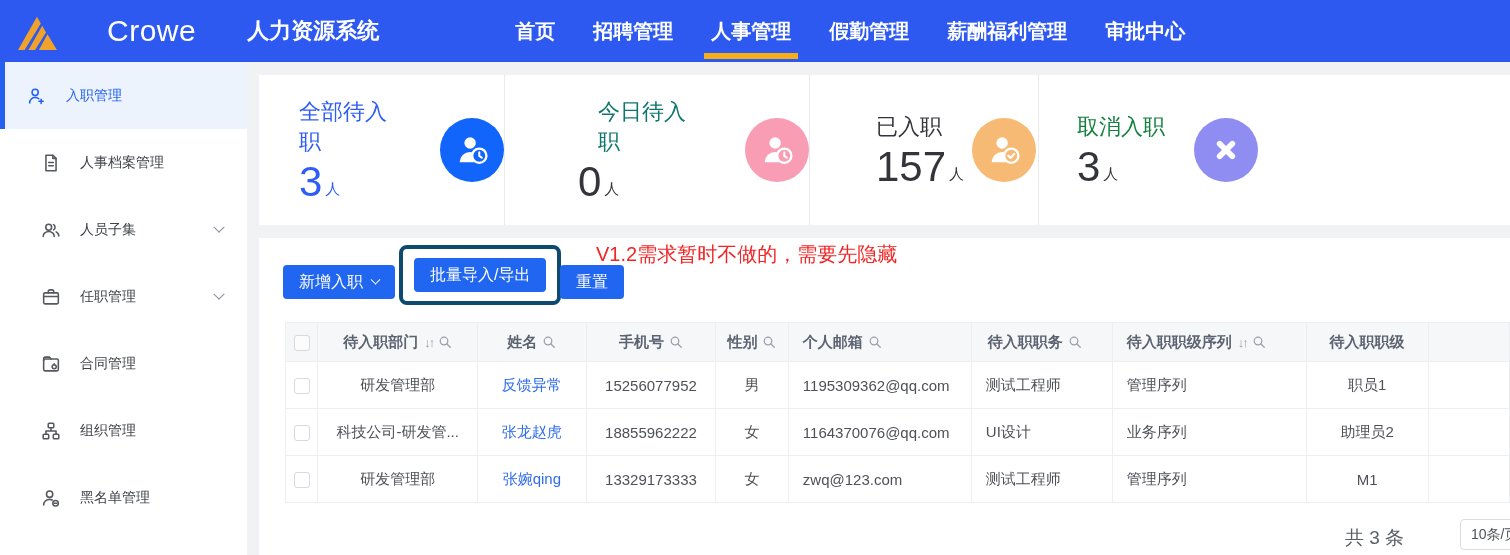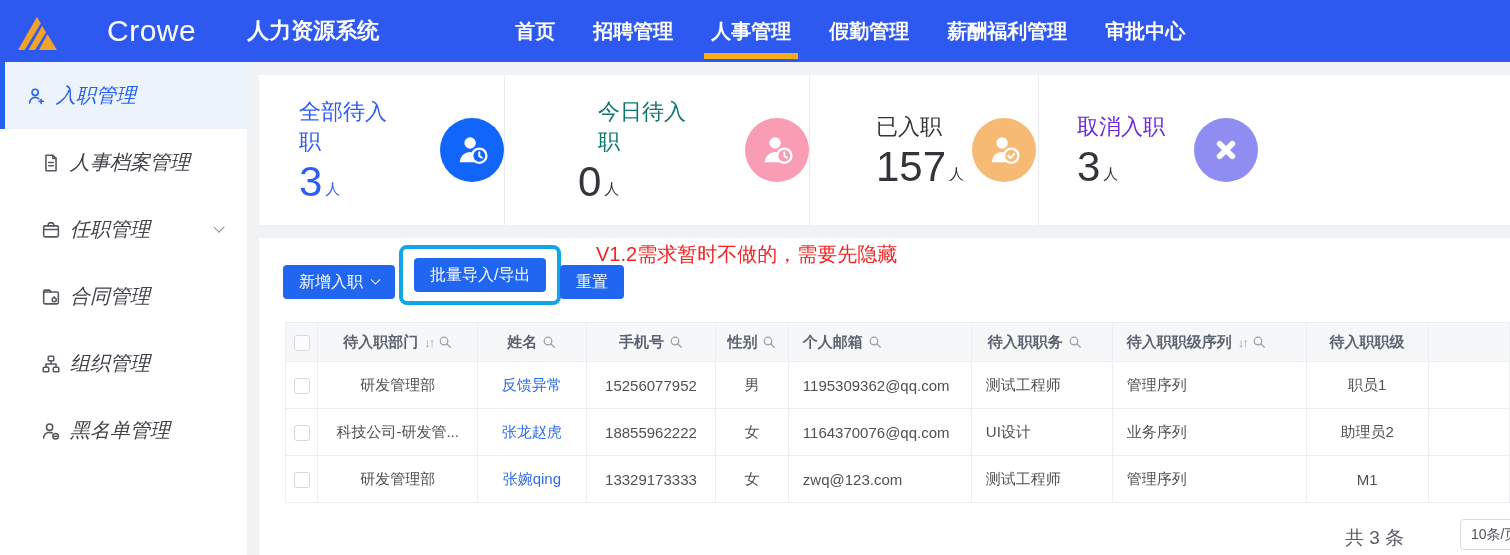--- a/index.html
+++ b/index.html
@@ -15,21 +15,21 @@
   .nav { display:flex; gap:38px; margin-left:136px; height:56px; }
   .nav-item { position:relative; display:flex; align-items:center; font-size:20px; font-weight:700; cursor:pointer; white-space:nowrap; }
   .nav-item.active::after { content:""; position:absolute; left:-7px; right:-7px; bottom:0; height:6px; background:#f5ae16; }
 
   
   .layout { display:flex; height:493px; }
   .sidebar { width:247px; background:#fff; flex:0 0 247px; }
   .side-item { height:67px; display:flex; align-items:center; padding-left:40px; cursor:pointer; color:#3f4248; }
   .side-item .sicon { width:22px; height:22px; color:#55585e; flex:0 0 22px; }
   .side-item .sicon svg { width:22px; height:22px; display:block; }
-  .side-label { font-size:20px; margin-left:8px;font-style:italic; }
+  .side-label { font-size:14px; margin-left:18px; }
   .side-item.active { background:#ecf3fd; border-left:5px solid #2461f0; padding-left:21px; color:#2461f0; }
   .side-item.active .sicon { color:#2461f0; }
   .chev { display:inline-block; width:8px; height:8px; border-right:1.8px solid #8a8f99; border-bottom:1.8px solid #8a8f99; transform:rotate(45deg) translate(-2px,-2px); }
   .side-chev { margin-left:auto; margin-right:24px; }
 
   .main { flex:1; min-width:0; padding-left:12px; overflow:hidden; position:relative; }
 
   
   .stats { margin-top:13px; height:150px; background:#fff; display:flex; align-items:stretch; }
   .stat-card { display:flex; align-items:center; }
@@ -39,21 +39,21 @@
   .stat-value { font-size:42px; font-weight:500; line-height:1; }
   .stat-unit { font-size:15px; margin-left:3px; margin-bottom:4px; }
   .stat-circle { width:64px; height:64px; border-radius:50%; display:flex; align-items:center; justify-content:center; flex:0 0 64px; }
   .stat-circle svg { width:38px; height:38px; display:block; }
 
   
   .panel2 { margin-top:13px; background:#fff; height:317px; position:relative; }
   .btn { display:inline-flex; align-items:center; justify-content:center; height:34px; background:#2066f0; color:#fff; font-size:16px; border:none; border-radius:4px; padding:0 16px; cursor:pointer; white-space:nowrap; }
   .btn .chev { border-color:#fff; width:7px; height:7px; margin-left:9px; transform:rotate(45deg) translate(-2px,-2px); }
   .btn-add { position:absolute; left:24px; top:27px; }
-  .red-box { position:absolute; left:140px; top:7px; border:4px solid #0ea5e9; border-radius:8px; padding:9px 11px; }
+  .red-box { position:absolute; left:140px; top:7px; border:4px solid #0c4a6e; border-radius:8px; padding:9px 11px; }
   .btn-reset { position:absolute; left:301px; top:27px; }
   .annotation { position:absolute; left:337px; top:3px; font-size:20px; color:#f12525; white-space:nowrap; }
 
   
   .tbl-wrap { position:absolute; left:26px; top:84px; }
   table { border-collapse:collapse; table-layout:fixed;padding-left:39px; }
   th,td { border:1px solid #ecEEf3; border-color:#eceef3; }
   th { height:39px; background:#f6f7f9; font-size:15px; font-weight:700; color:#5c6370; text-align:center; white-space:nowrap; overflow:hidden; }
   td { height:47px; font-size:15px; color:#4e5157; text-align:center; white-space:nowrap; overflow:hidden; background:#fff; }
   th.col-email, th.col-series, td.col-email, td.col-job, td.col-series { text-align:left; padding-left:14px; }
@@ -129,20 +129,32 @@
               <path d="M14 3.5V7h3.5"></path>
               <path d="M9.5 11.5h5M9.5 15h5"></path>
             </svg>
           </span>
     <span class="side-label">人事档案管理</span>
 
   </div>
         <div class="side-item">
     <span class="sicon">
             <svg viewBox="0 0 24 24" fill="none" stroke="currentColor" stroke-width="1.7" stroke-linecap="round" stroke-linejoin="round">
+              <circle cx="9.5" cy="9" r="3.2"></circle>
+              <path d="M3.5 19c0-3 2.7-5.4 6-5.4s6 2.4 6 5.4"></path>
+              <path d="M14.8 6.2a3.2 3.2 0 0 1 0 5.6"></path>
+              <path d="M17.6 14c1.8.9 2.9 2.6 2.9 4.5"></path>
+            </svg>
+          </span>
+    <span class="side-label">人员子集</span>
+    <span class="chev side-chev"></span>
+  </div>
+        <div class="side-item">
+    <span class="sicon">
+            <svg viewBox="0 0 24 24" fill="none" stroke="currentColor" stroke-width="1.7" stroke-linecap="round" stroke-linejoin="round">
               <rect x="4" y="7.5" width="16" height="12" rx="1.5"></rect>
               <path d="M9 7.5V6a1.8 1.8 0 0 1 1.8-1.8h2.4A1.8 1.8 0 0 1 15 6v1.5"></path>
               <path d="M4 11.5h16"></path>
             </svg>
           </span>
     <span class="side-label">任职管理</span>
     <span class="chev side-chev"></span>
   </div>
         <div class="side-item">
     <span class="sicon">
@@ -231,21 +243,21 @@
               <svg viewBox="0 0 24 24">
                 <circle cx="10.8" cy="7.6" r="3.6" fill="#fff"></circle>
                 <path d="M4.2 19.8a6.6 6.6 0 0 1 13.2 0z" fill="#fff"></path>
                 <circle cx="16.6" cy="15.6" r="4.5" fill="var(--c)" stroke="#fff" stroke-width="1.5"></circle>
                 <path d="M14.7 15.6l1.4 1.4 2.3-2.5" fill="none" stroke="#fff" stroke-width="1.4" stroke-linecap="round" stroke-linejoin="round"></path>
               </svg>
             </span>
   </div>
           <div class="stat-card" style="flex:0 0 471px;padding-left:38px">
     <div class="stat-info">
-      <div class="stat-label" style="color: #6d28d9;">取消入职</div>
+      <div class="stat-label" style="color: #15803d;">取消入职</div>
       <div class="stat-valrow">
         <span class="stat-value" style="color: rgb(51, 53, 59);">3</span>
         <span class="stat-unit" style="color: rgb(51, 53, 59);">人</span>
       </div>
     </div>
     <span class="stat-circle" style="background:#8f8df1;--c:#8f8df1;margin-left:29px">
               <svg viewBox="0 0 24 24">
                 <path d="M8 8l8 8M16 8l-8 8" stroke="#fff" stroke-width="3.6" stroke-linecap="round"></path>
               </svg>
             </span>

